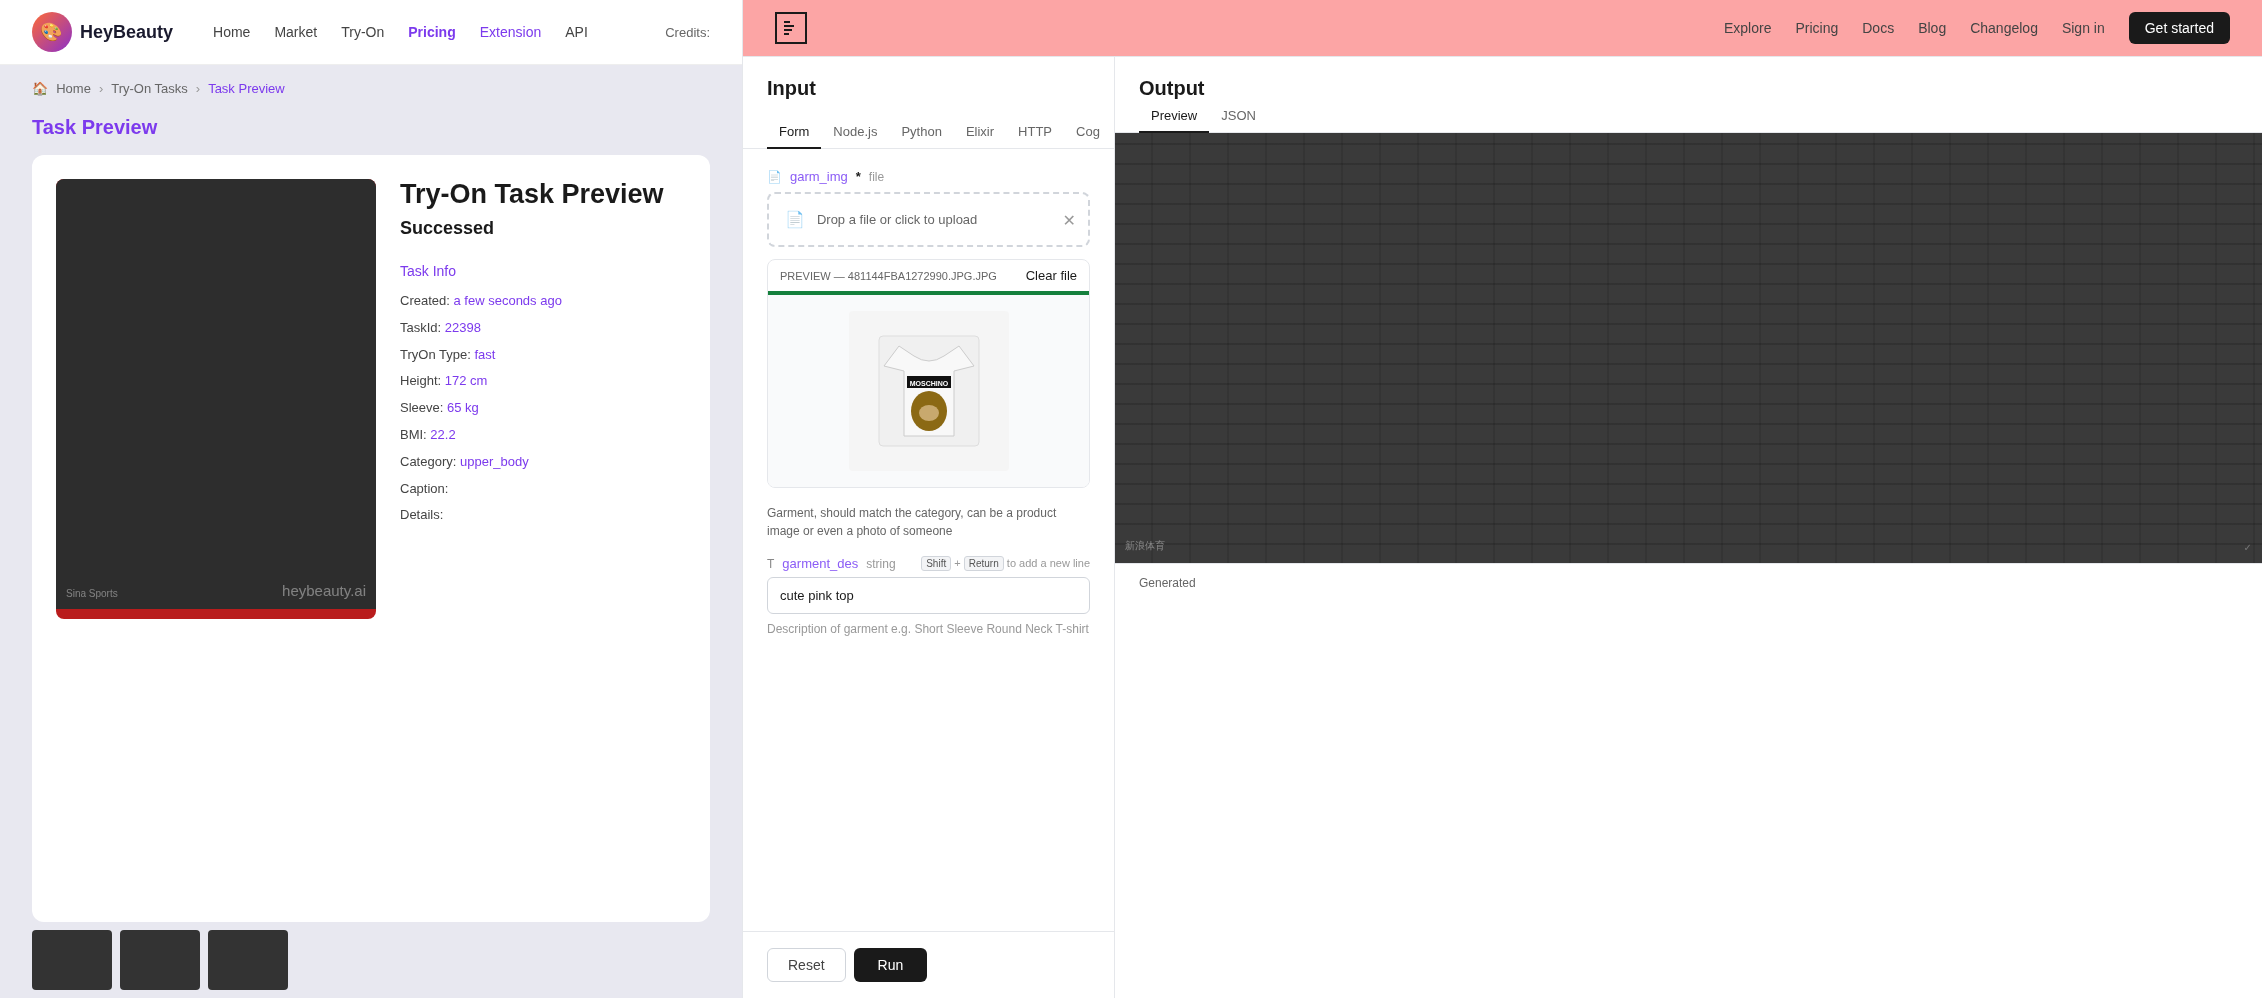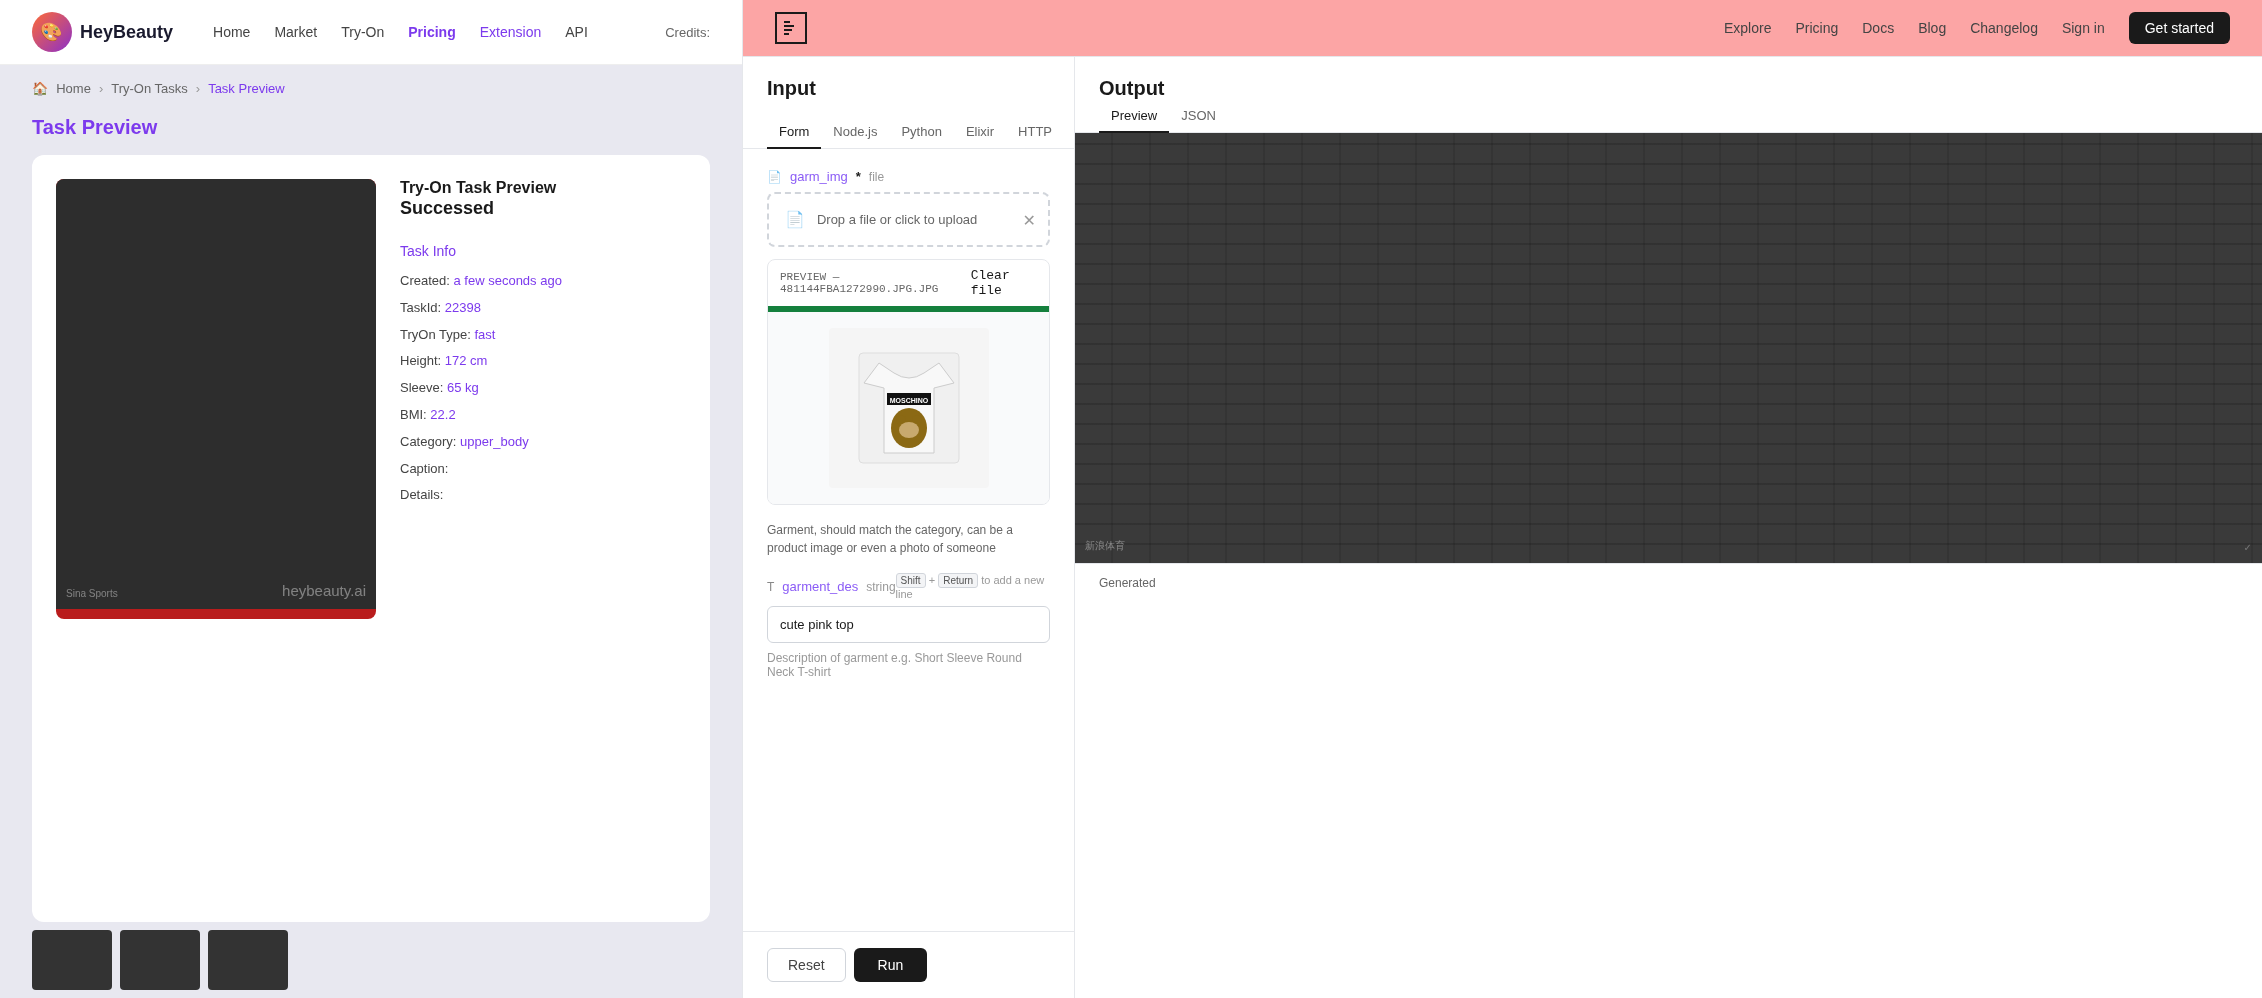--- a/index.html
+++ b/index.html
@@ -117,24 +117,24 @@
       overflow: hidden;
       background: #b91c1c;
       flex-shrink: 0;
     }
 
     .task-info-section {
       flex: 1;
     }
 
     .task-preview-title {
-      font-size: 16px;
+      font-size: 27px;
       font-weight: 700;
       color: #1a1a1a;
-      margin-bottom: 1px;
+      margin-bottom: 8px;
     }
 
     .task-status {
       font-size: 18px;
       font-weight: 600;
       color: #1a1a1a;
       margin-bottom: 24px;
     }
 
     .task-info-label {
@@ -211,21 +211,21 @@
     }
 
     .replicate-content {
       display: flex;
       flex: 1;
       overflow: hidden;
     }
 
     
     .input-section {
-      width: 332px;
+      width: 372px;
       border-right: 1px solid #e5e7eb;
       display: flex;
       flex-direction: column;
       padding: 0;
       overflow-y: auto;
     }
 
     .section-header {
       padding: 20px 24px 0;
     }
@@ -310,24 +310,23 @@
       border-radius: 8px;
       overflow: hidden;
       margin-bottom: 16px;
     }
 
     .preview-header {
       padding: 8px 12px;
       display: flex;
       justify-content: space-between;
       align-items: center;
-      border-bottom: 6px solid #15803d;
+      border-bottom: 4px solid #15803d;
       font-size: 11px;
       color: #666;
-      font-family: Liberation Mono, monospace;
     }
 
     .clear-file-btn {
       color: #1a1a1a;
       font-size: 13px;
       cursor: pointer;
       text-decoration: none;
       font-weight: 500;
     }
 

